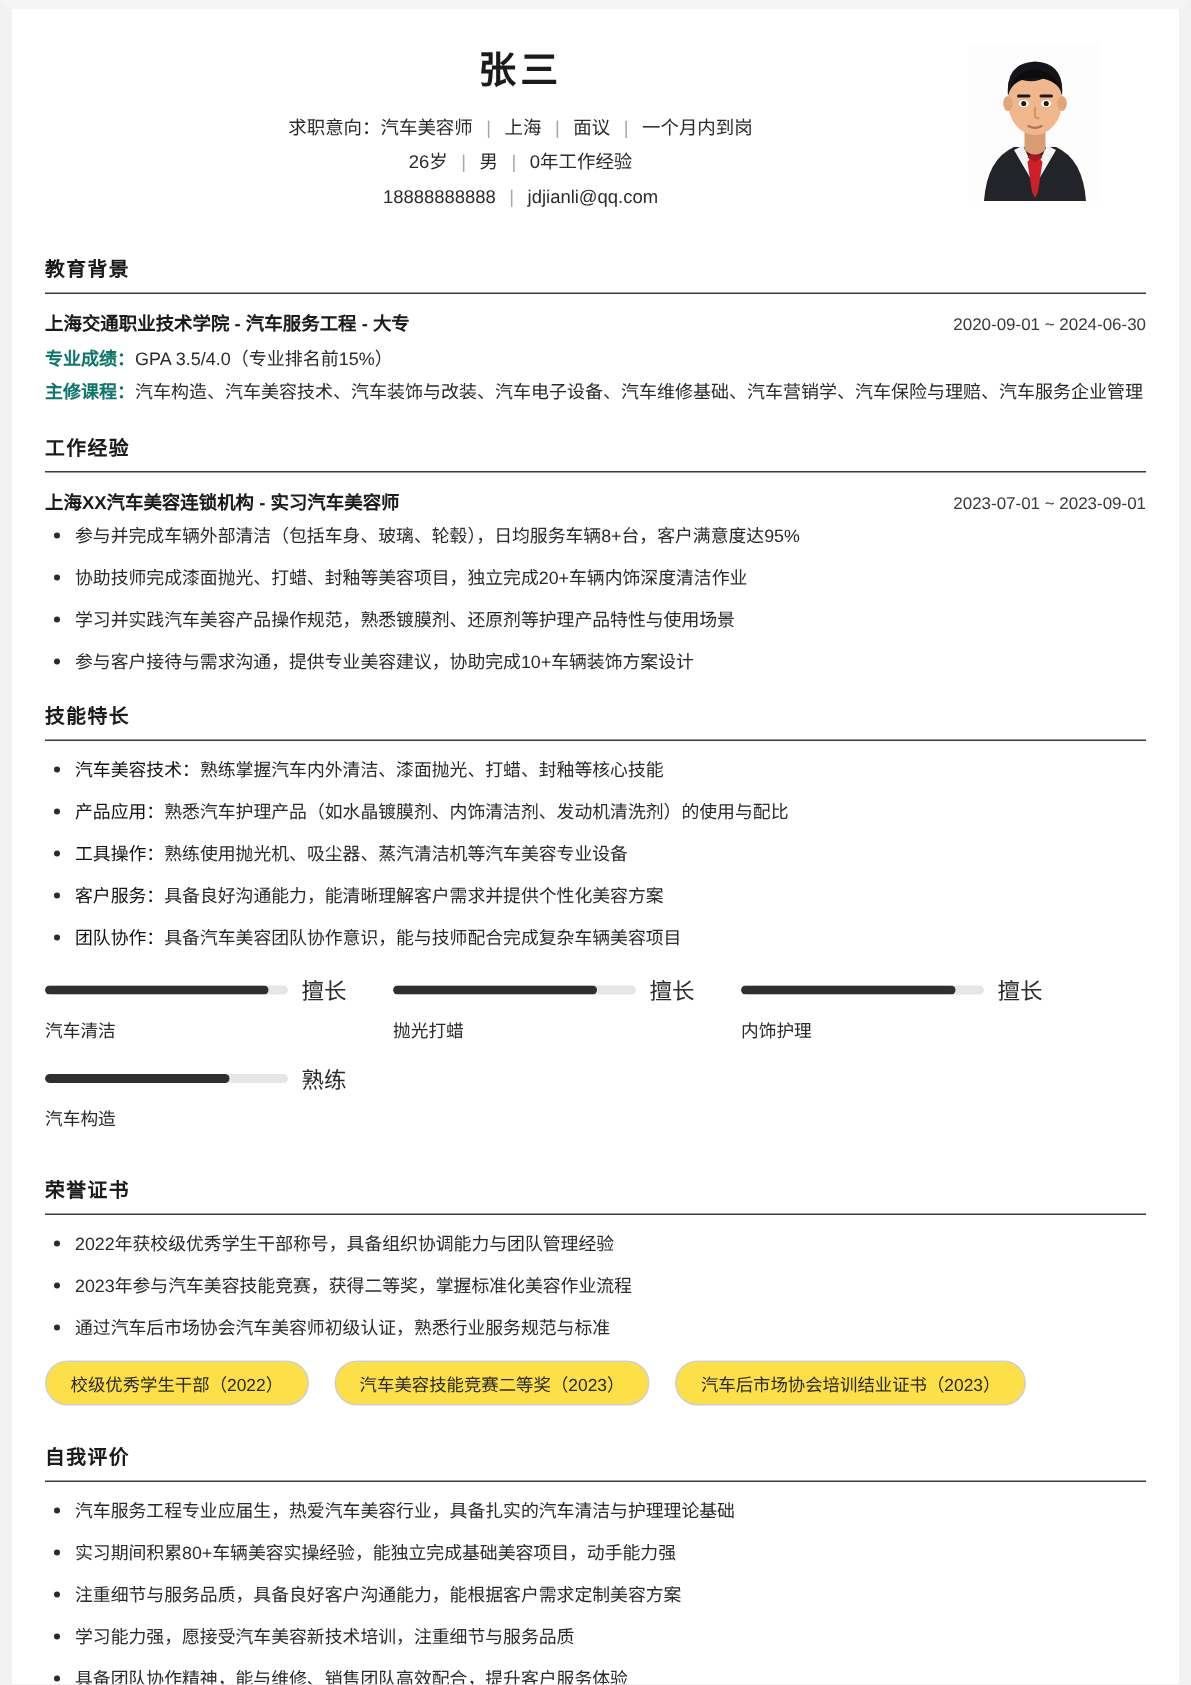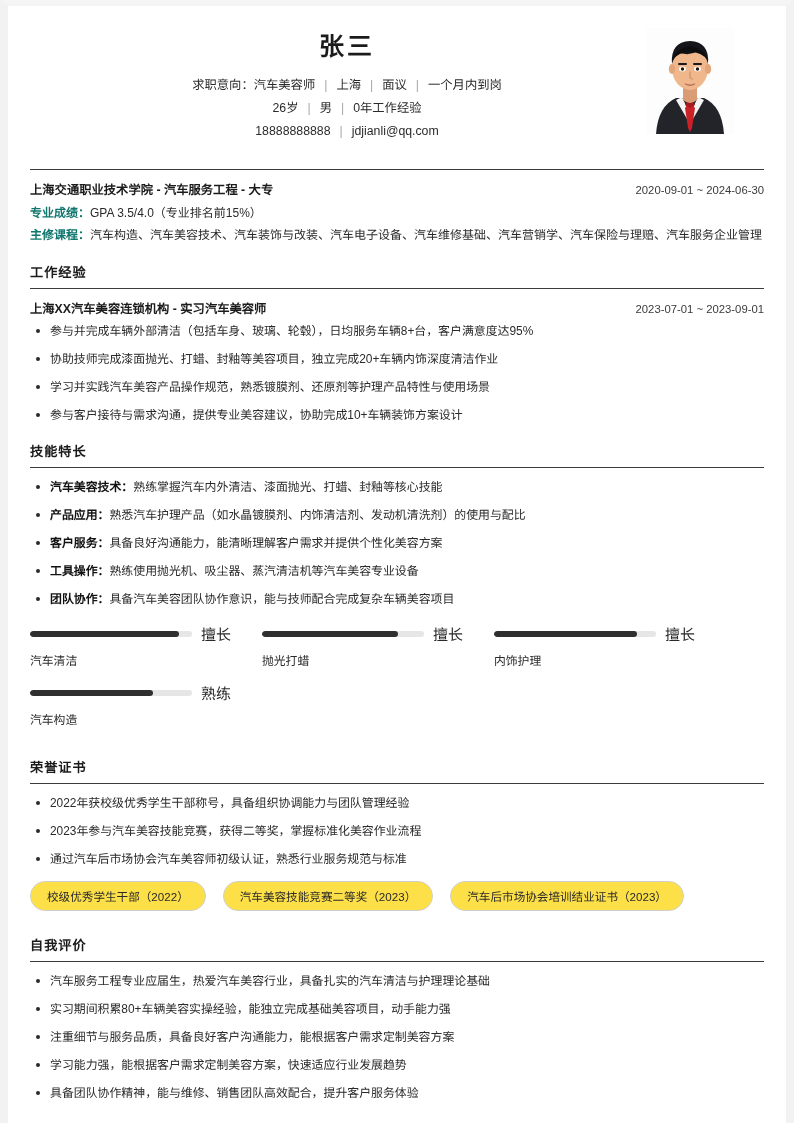--- a/index.html
+++ b/index.html
@@ -130,21 +130,21 @@
   ul.bullets li:before {
     content: "";
     position: absolute;
     left: 6px;
     top: 7px;
     width: 4px;
     height: 4px;
     background: #2a2a2a;
     border-radius: 50%;
   }
-  ul.bullets li b { color: #111; font-weight: bold; }
+  ul.bullets li b { color: #111; font-weight: normal; }
 
   
   .bars {
     display: flex;
     flex-wrap: wrap;
     margin-top: 14px;
   }
   .bar-item {
     width: 232px;
     margin-bottom: 14px;
@@ -246,20 +246,21 @@
           <circle cx="51.5" cy="41" r="1.7" fill="#23150c"></circle>
 
           <path d="M44 44 L44 50 L46.5 51" stroke="#d39468" stroke-width="1.3" fill="none" stroke-linecap="round"></path>
 
           <path d="M39.5 56 Q44 58.5 48.5 56" stroke="#b4705a" stroke-width="1.4" fill="none" stroke-linecap="round"></path>
         </svg>
       </div>
     </div>
 
     <div class="section">
+      <div class="section-title">教育背景</div>
       <div class="section-rule"></div>
       <div class="entry">
         <div class="entry-head">
           <span class="entry-title">上海交通职业技术学院 - 汽车服务工程 - 大专</span>
           <span class="entry-date">2020-09-01 ~ 2024-06-30</span>
         </div>
         <div class="detail-line">
           <b>专业成绩：</b><span>GPA 3.5/4.0（专业排名前15%）</span>
         </div>
         <div class="detail-line">
@@ -284,22 +285,22 @@
           </ul>
       </div>
     </div>
 
     <div class="section">
       <div class="section-title">技能特长</div>
       <div class="section-rule"></div>
       <ul class="bullets" id="skill-items">
           <li><b>汽车美容技术：</b><span>熟练掌握汽车内外清洁、漆面抛光、打蜡、封釉等核心技能</span></li>
           <li><b>产品应用：</b><span>熟悉汽车护理产品（如水晶镀膜剂、内饰清洁剂、发动机清洗剂）的使用与配比</span></li>
+          <li><b>工具操作：</b><span>熟练使用抛光机、吸尘器、蒸汽清洁机等汽车美容专业设备</span></li>
           <li><b>客户服务：</b><span>具备良好沟通能力，能清晰理解客户需求并提供个性化美容方案</span></li>
-          <li><b>工具操作：</b><span>熟练使用抛光机、吸尘器、蒸汽清洁机等汽车美容专业设备</span></li>
           <li><b>团队协作：</b><span>具备汽车美容团队协作意识，能与技师配合完成复杂车辆美容项目</span></li>
         </ul>
       <div class="bars" id="skill-bars">
           <div class="bar-item">
             <div class="bar-row">
               <div class="bar-track">
                 <div class="bar-fill" style="width: 92%;"></div>
               </div>
               <div class="bar-level">擅长</div>
             </div>
@@ -350,19 +351,19 @@
         </div>
     </div>
 
     <div class="section">
       <div class="section-title">自我评价</div>
       <div class="section-rule"></div>
       <ul class="bullets" id="self-bullets">
           <li>汽车服务工程专业应届生，热爱汽车美容行业，具备扎实的汽车清洁与护理理论基础</li>
           <li>实习期间积累80+车辆美容实操经验，能独立完成基础美容项目，动手能力强</li>
           <li>注重细节与服务品质，具备良好客户沟通能力，能根据客户需求定制美容方案</li>
-          <li>学习能力强，能根据客户需求定制美容方案，快速适应行业发展趋势</li>
+          <li>学习能力强，愿接受汽车美容新技术培训，注重细节与服务品质</li>
           <li>具备团队协作精神，能与维修、销售团队高效配合，提升客户服务体验</li>
         </ul>
     </div>
 
   </div>
 </div>
 
 </body></html>

